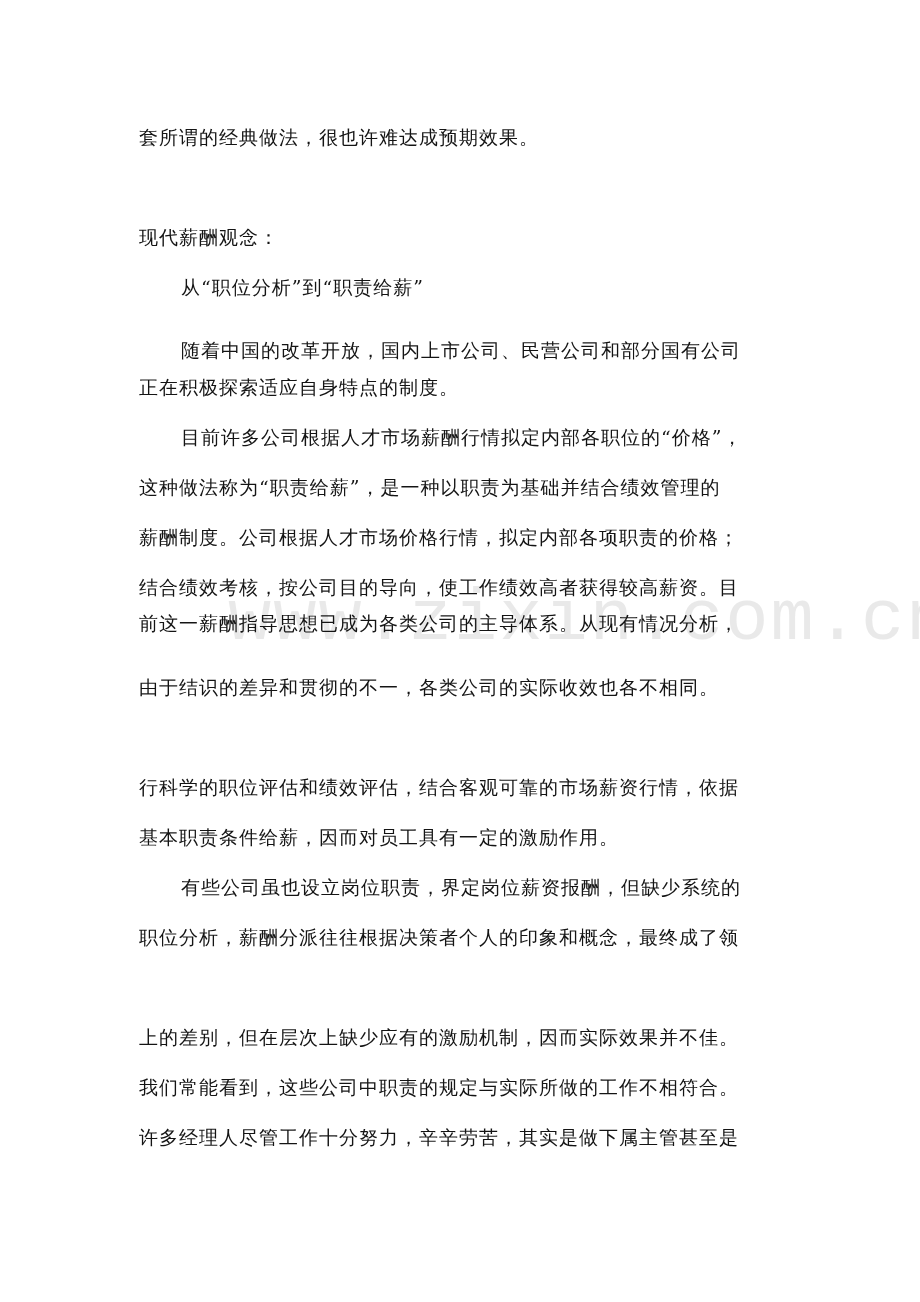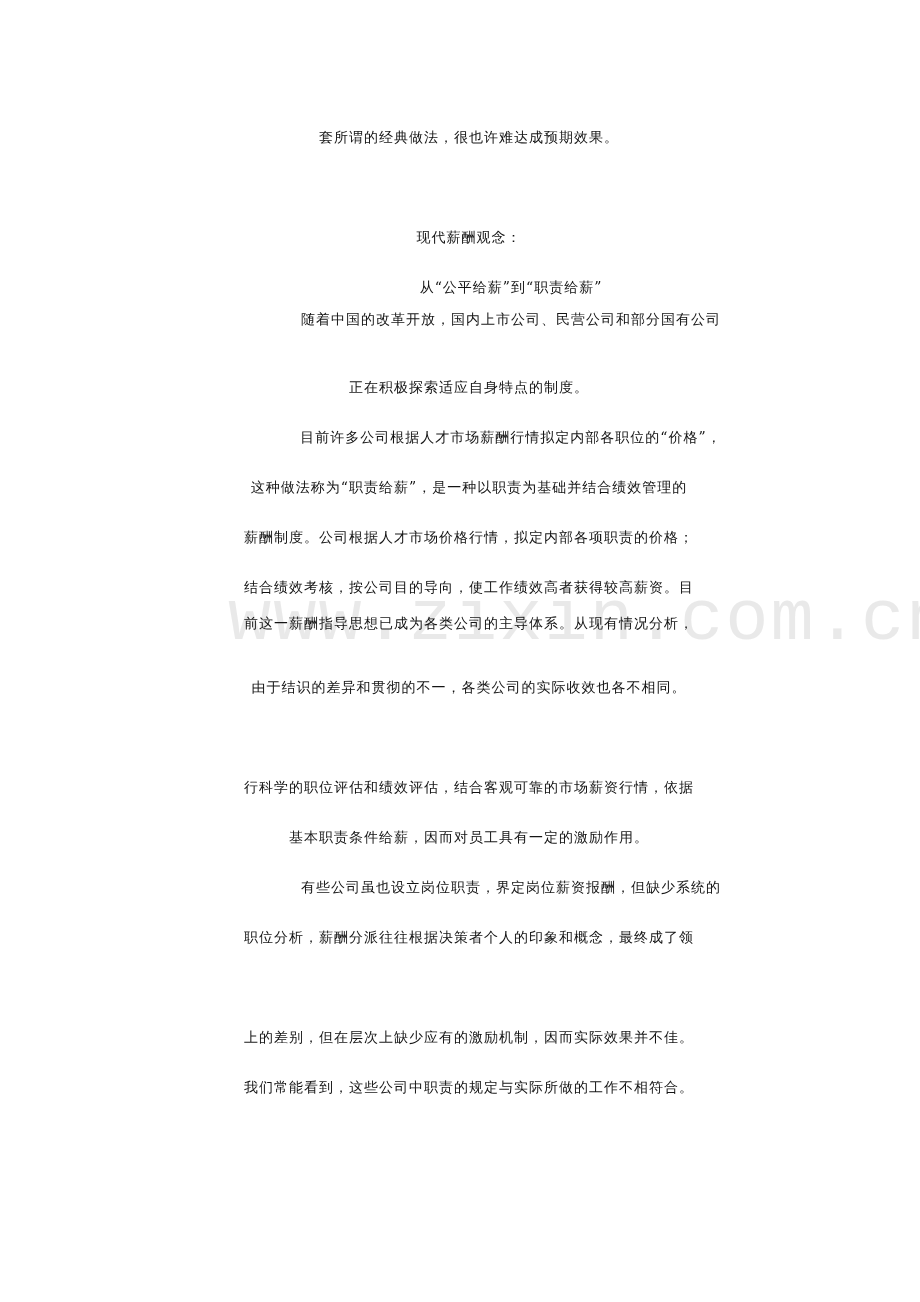--- a/index.html
+++ b/index.html
@@ -21,25 +21,24 @@
       width: 920px;
       height: 1302px;
       background: #ffffff;
     }
     .line {
       position: absolute;
       left: 139px;
       width: 660px;
       height: 30px;
       line-height: 30px;
-      font-size: 14px;
+      font-size: 19px;
       letter-spacing: 1px;
       white-space: nowrap;
       color: #141414;
-      text-align: center;
     }
     .line.indent {
       left: 181px;
     }
     .watermark {
       position: absolute;
       left: 228px;
       top: 580px;
       width: 480px;
       height: 80px;
@@ -56,28 +55,29 @@
     .line { z-index: 1; }
   </style>
 </head>
 <body>
 
 <div class="page">
   <div class="watermark">www.zixin.com.cn</div>
 
   <div class="line" style="top:122px">套所谓的经典做法，很也许难达成预期效果。</div>
   <div class="line" style="top:222px">现代薪酬观念：</div>
-  <div class="line indent" style="top:272px">从“公平给薪”到“职责给薪”</div>
-  <div class="line indent" style="top:304px">随着中国的改革开放，国内上市公司、民营公司和部分国有公司</div>
+  <div class="line indent" style="top:272px">从“职位分析”到“职责给薪”</div>
+  <div class="line indent" style="top:335px">随着中国的改革开放，国内上市公司、民营公司和部分国有公司</div>
   <div class="line" style="top:372px">正在积极探索适应自身特点的制度。</div>
   <div class="line indent" style="top:422px">目前许多公司根据人才市场薪酬行情拟定内部各职位的“价格”，</div>
   <div class="line" style="top:472px">这种做法称为“职责给薪”，是一种以职责为基础并结合绩效管理的</div>
   <div class="line" style="top:522px">薪酬制度。公司根据人才市场价格行情，拟定内部各项职责的价格；</div>
   <div class="line" style="top:572px">结合绩效考核，按公司目的导向，使工作绩效高者获得较高薪资。目</div>
   <div class="line" style="top:608px">前这一薪酬指导思想已成为各类公司的主导体系。从现有情况分析，</div>
   <div class="line" style="top:672px">由于结识的差异和贯彻的不一，各类公司的实际收效也各不相同。</div>
   <div class="line" style="top:772px">行科学的职位评估和绩效评估，结合客观可靠的市场薪资行情，依据</div>
   <div class="line" style="top:822px">基本职责条件给薪，因而对员工具有一定的激励作用。</div>
   <div class="line indent" style="top:872px">有些公司虽也设立岗位职责，界定岗位薪资报酬，但缺少系统的</div>
   <div class="line" style="top:922px">职位分析，薪酬分派往往根据决策者个人的印象和概念，最终成了领</div>
   <div class="line" style="top:1022px">上的差别，但在层次上缺少应有的激励机制，因而实际效果并不佳。</div>
   <div class="line" style="top:1072px">我们常能看到，这些公司中职责的规定与实际所做的工作不相符合。</div>
+  <div class="line" style="top:1122px">许多经理人尽管工作十分努力，辛辛劳苦，其实是做下属主管甚至是</div>
 </div>
 
 </body></html>

